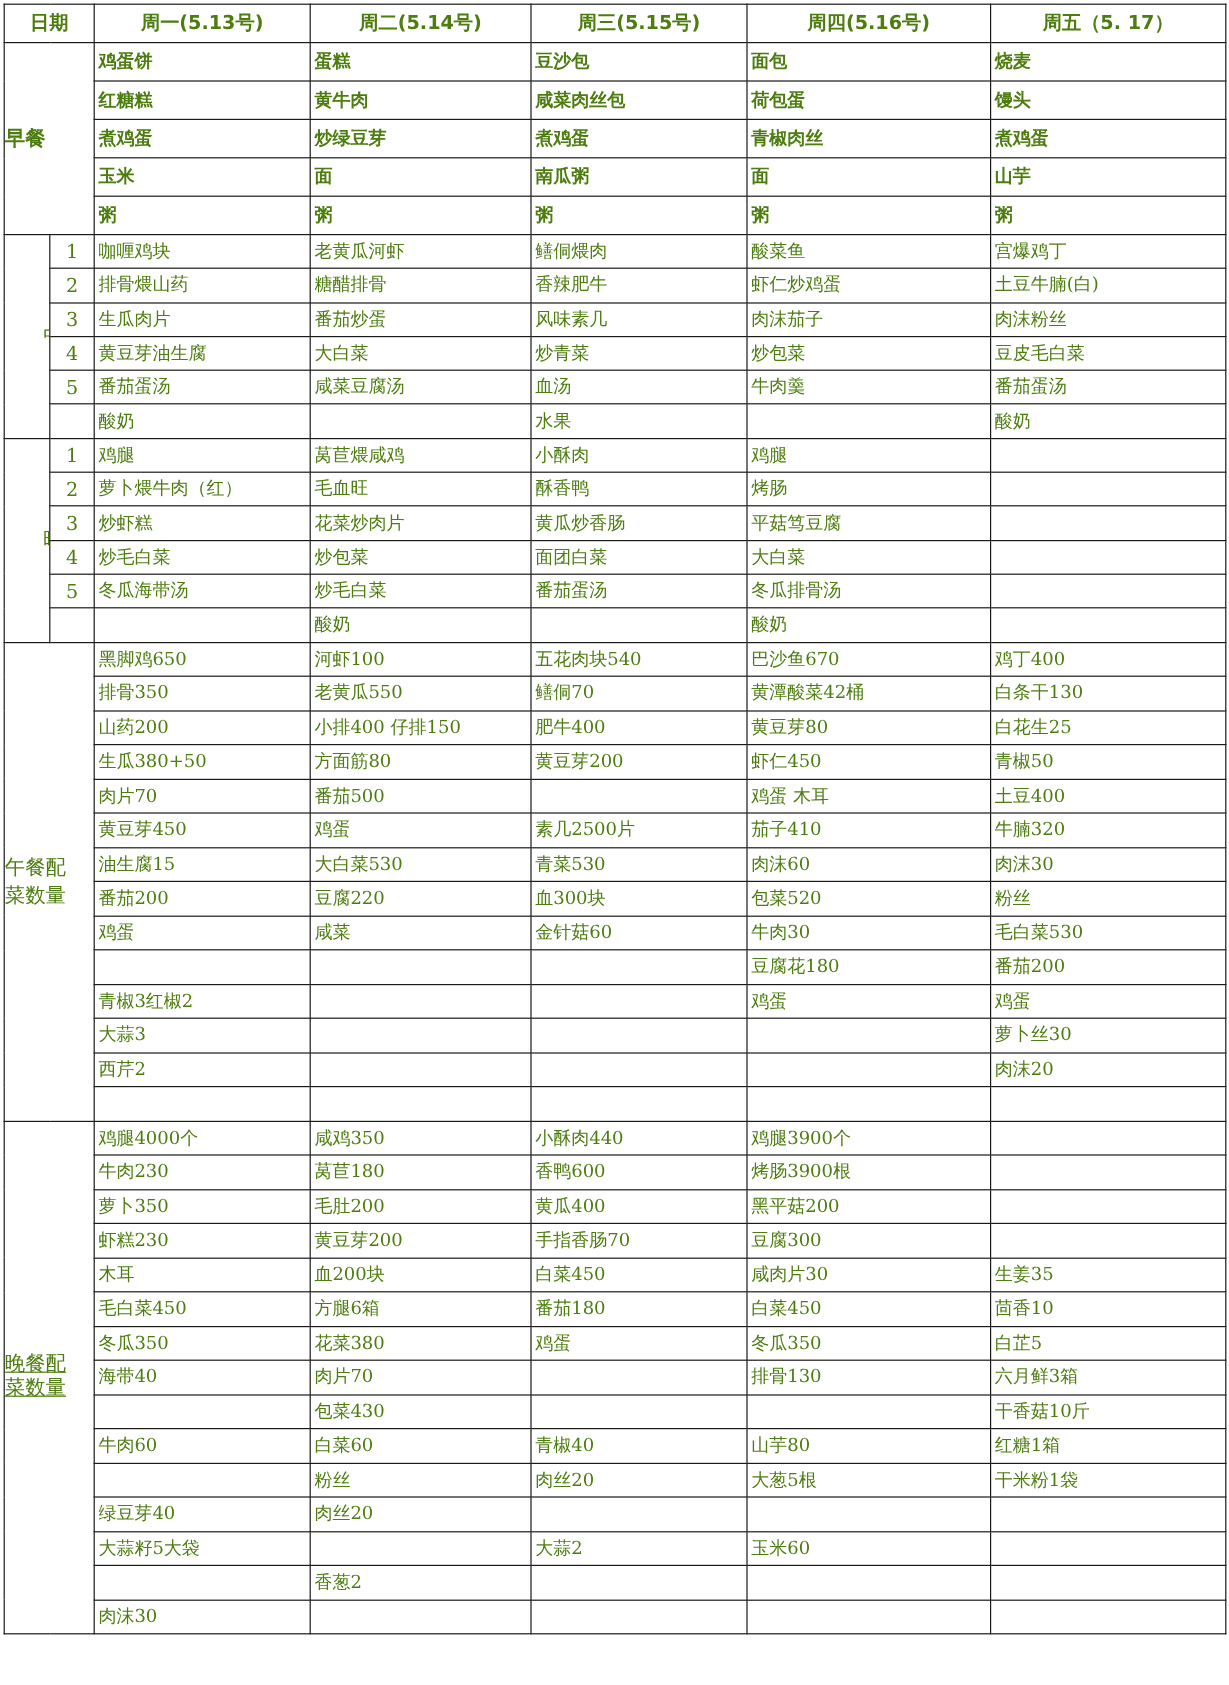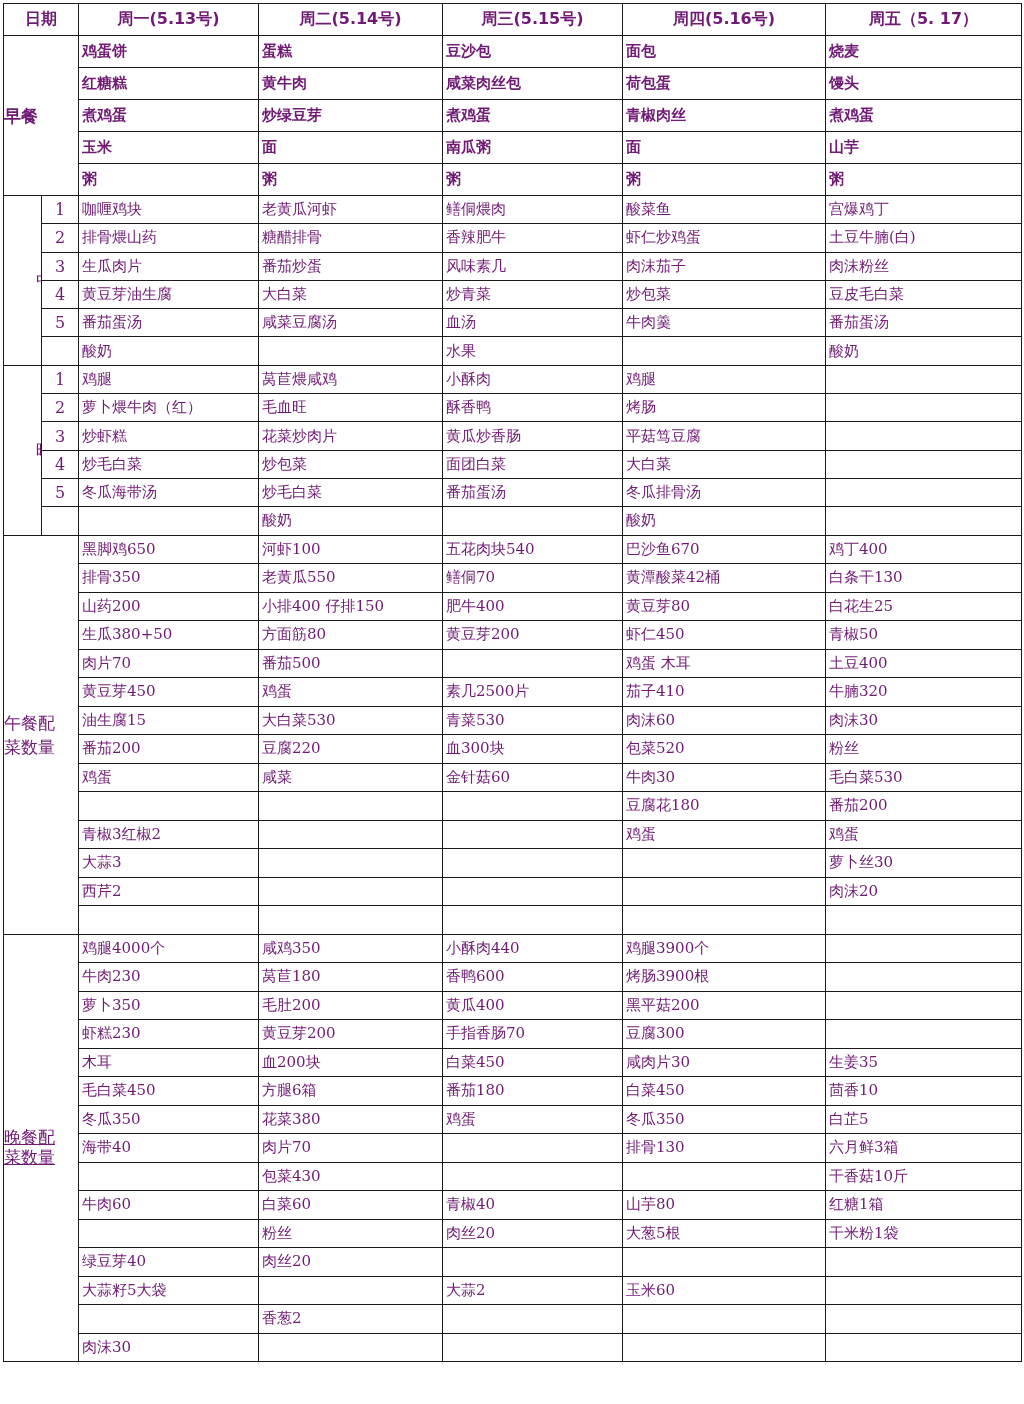--- a/index.html
+++ b/index.html
@@ -3,21 +3,21 @@
 <meta charset="utf-8">
 <style>
   html, body { margin: 0; padding: 0; background: #ffffff; }
   body { width: 1024px; height: 1404px; overflow: hidden; position: relative; }
   table.menu {
     position: absolute; left: 3px; top: 3px;
     border-collapse: collapse;
     table-layout: fixed;
     width: 1018px;
     font-family: "DejaVu Serif", "Liberation Serif", serif;
-    color: #701a75;
+    color: #4d7c0f;
   }
   table.menu td, table.menu th {
     border: 1.5px solid #1a1a1a;
     padding: 0 0 0 3px;
     font-size: 15px;
     white-space: nowrap;
     overflow: hidden;
     vertical-align: middle;
     text-align: left;
     font-weight: normal;

